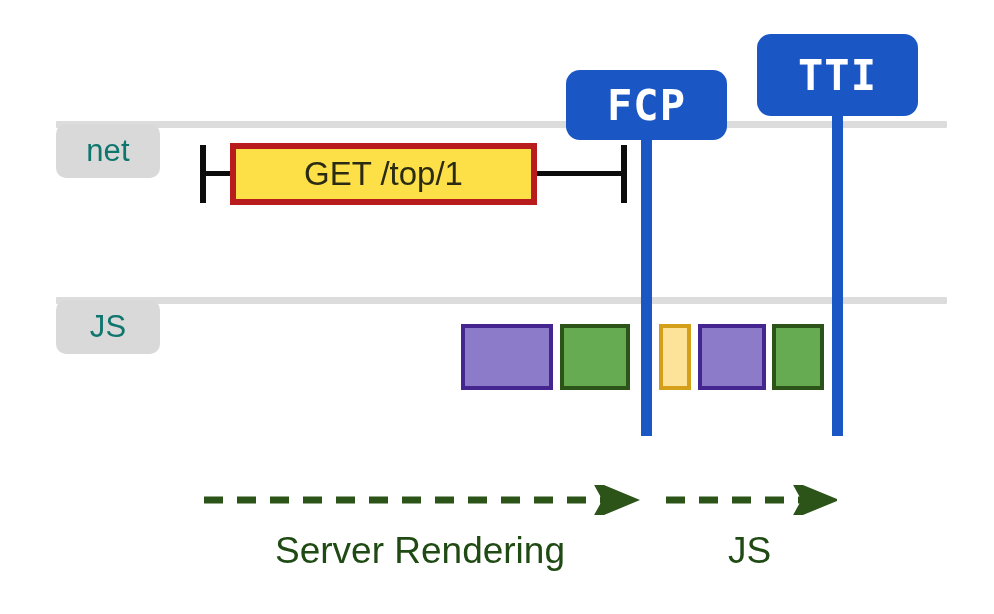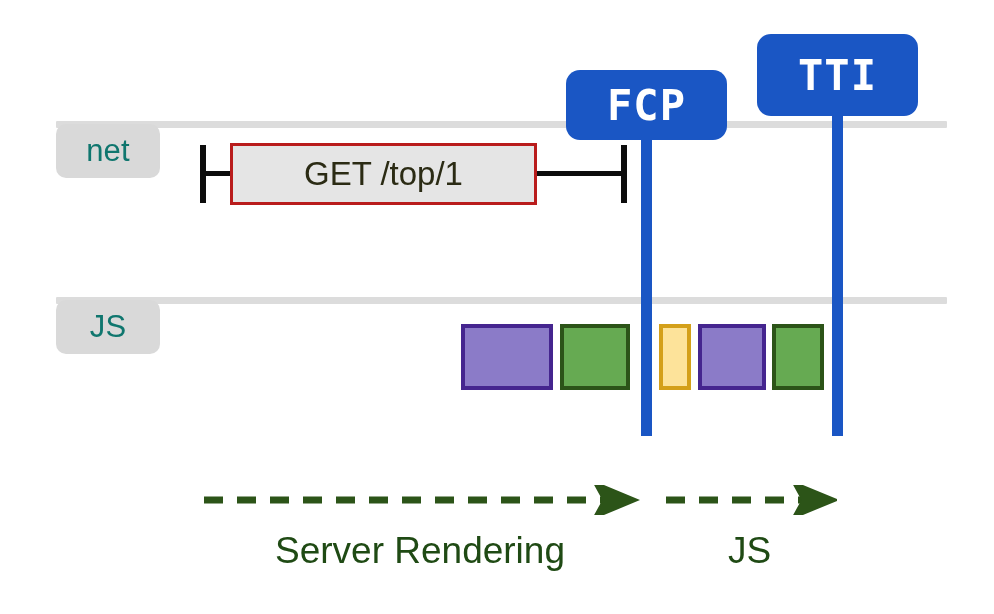--- a/index.html
+++ b/index.html
@@ -53,22 +53,22 @@
     font-weight: bold;
     display: flex;
     align-items: center;
     justify-content: center;
     letter-spacing: 1px;
   }
 
   
   .net-box {
     position: absolute;
-    background: #e5e5e5;
-    border: 3px solid #b91c1c;
+    background: #fde047;
+    border: 6px solid #b91c1c;
     box-sizing: border-box;
     display: flex;
     align-items: center;
     justify-content: center;
     color: #2b2b14;
   }
   .whisker-cap {
     position: absolute;
     width: 6px;
     background: #0c0c0c;

